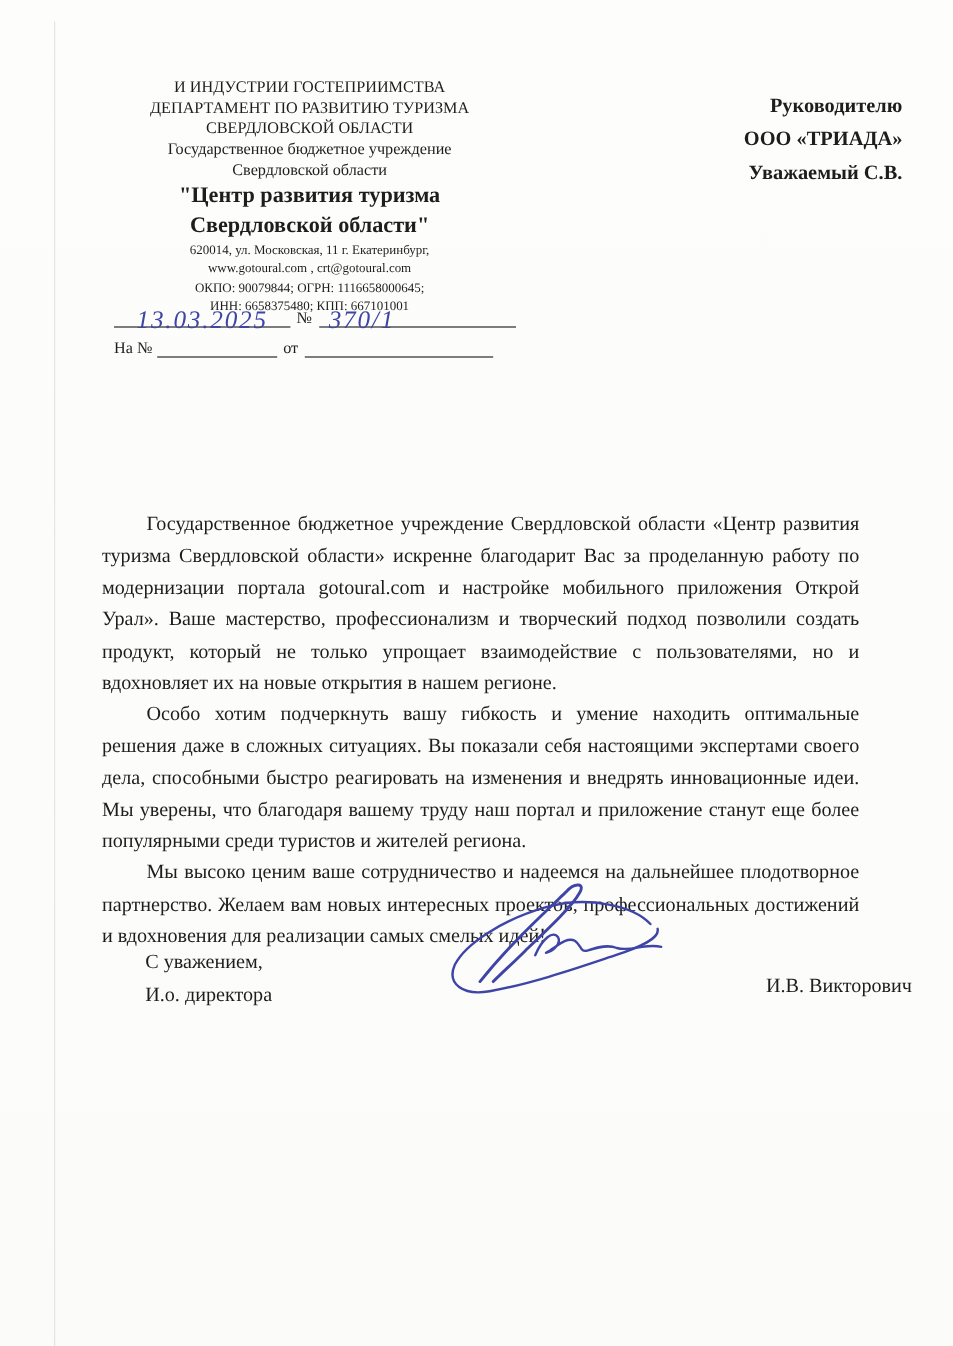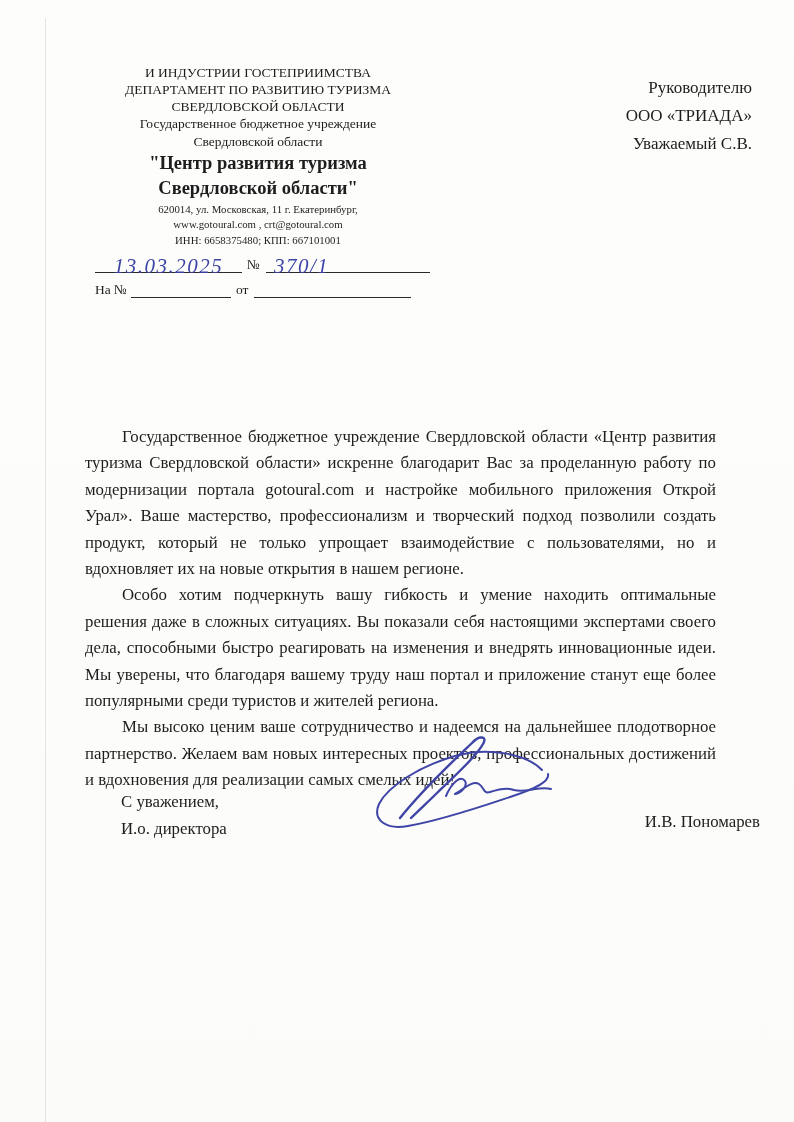--- a/index.html
+++ b/index.html
@@ -40,20 +40,21 @@
   .lh-addr { font-size: 10.8px; line-height: 12.4px; margin-top: 3px; }
 
   
   .recipient {
     position: absolute;
     right: 42px;
     top: 74px;
     text-align: right;
     font-size: 17px;
     line-height: 28px;
+    font-weight: bold;
   }
 
   
   .ref-block {
     position: absolute;
     left: 95px;
     top: 254px;
     width: 340px;
     font-size: 13.5px;
   }
@@ -135,20 +136,21 @@
   <div class="letterhead">
     <div class="lh-dept">И ИНДУСТРИИ ГОСТЕПРИИМСТВА</div>
     <div class="lh-dept">ДЕПАРТАМЕНТ ПО РАЗВИТИЮ ТУРИЗМА</div>
     <div class="lh-dept">СВЕРДЛОВСКОЙ ОБЛАСТИ</div>
     <div class="lh-inst">Государственное бюджетное учреждение</div>
     <div class="lh-inst">Свердловской области</div>
     <div class="lh-org">"Центр развития туризма</div>
     <div class="lh-org">Свердловской области"</div>
     <div class="lh-addr">620014, ул. Московская, 11 г. Екатеринбург,</div>
     <div class="lh-addr">www.gotoural.com , crt@gotoural.com</div>
+    <div class="lh-addr">ОКПО: 90079844;  ОГРН: 1116658000645;</div>
     <div class="lh-addr">ИНН: 6658375480; КПП: 667101001</div>
   </div>
 
   <div class="recipient">
     <div>Руководителю</div>
     <div>ООО «ТРИАДА»</div>
     <div>Уважаемый С.В.</div>
   </div>
 
   <div class="ref-block">
@@ -181,15 +183,15 @@
     <g fill="none" stroke="#3f45a6" stroke-linecap="round" stroke-linejoin="round">
 
       <path d="M 184,40 C 170,25 132,16 97,26 C 62,36 30,56 21,74 C 14,90 28,100 50,96 C 85,90 125,76 155,66 C 176,59 192,52 190,44" stroke-width="2"></path>
 
       <path d="M 42,88 C 66,58 92,34 114,13 C 121,5 130,6 125,14 C 119,25 101,42 80,62 C 71,71 61,80 53,88" stroke-width="2.4"></path>
 
       <path d="M 88,66 C 94,52 103,45 107,51 C 110,56 103,63 97,64 C 105,60 114,50 121,54 C 127,58 125,64 132,62 C 141,59 149,57 156,60 C 163,62 171,60 177,59 C 184,58 189,58 193,59" stroke-width="2"></path>
     </g>
   </svg>
 
-  <div class="signer-name">И.В. Пономарев</div>
+  <div class="signer-name">И.В. Викторович</div>
 
 </div>
 
 </body></html>

